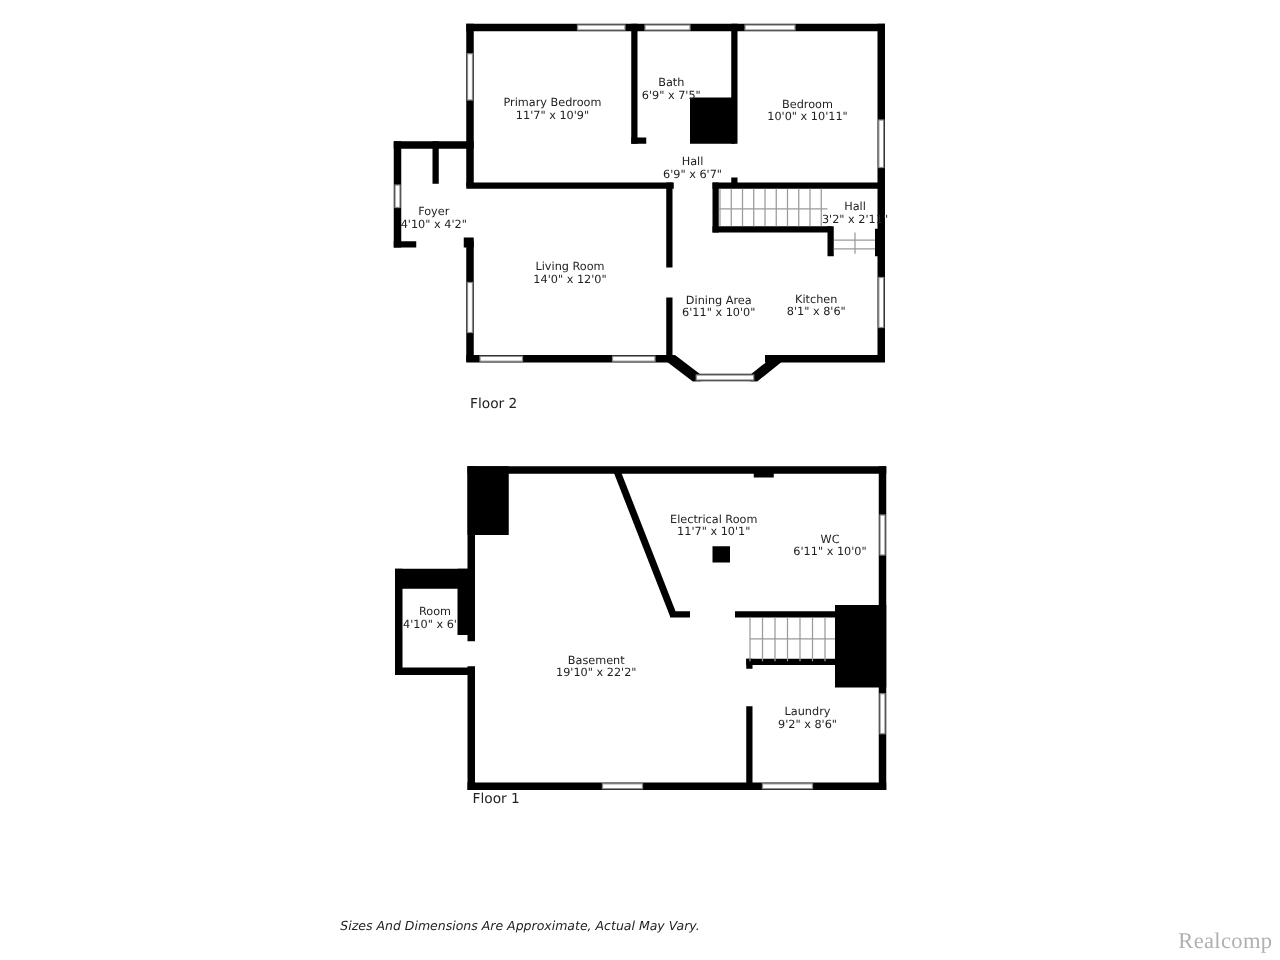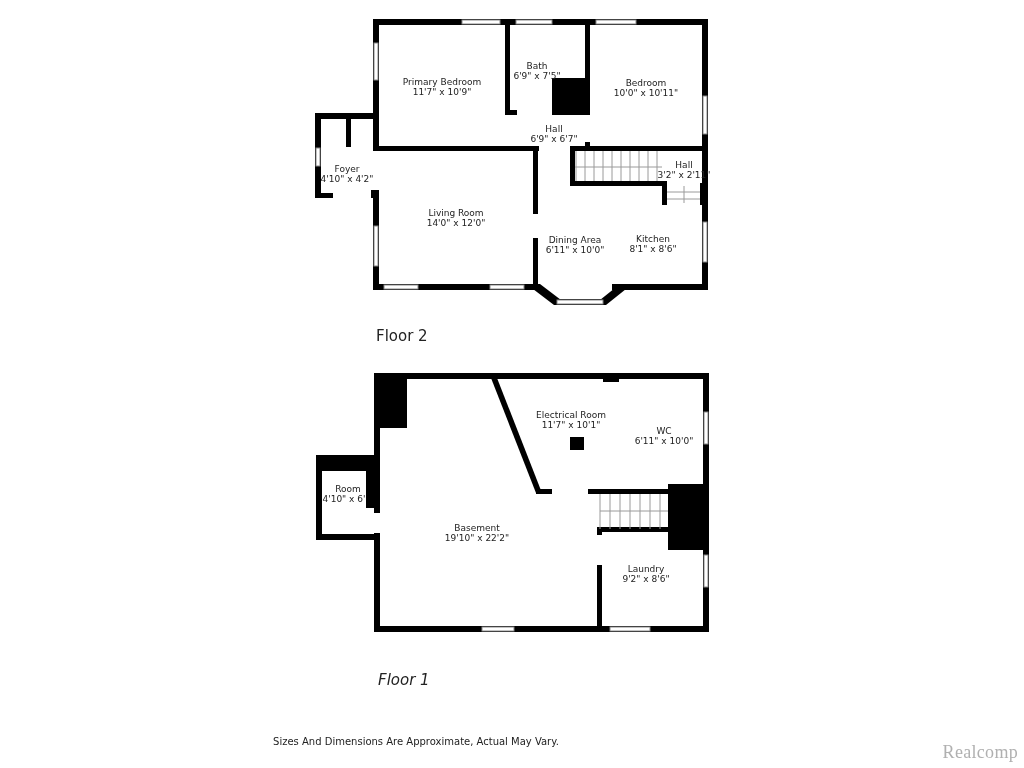--- a/index.html
+++ b/index.html
@@ -2,22 +2,22 @@
 <html><head>
   <meta charset="utf-8">
   <style>
     html, body { margin: 0; padding: 0; background: #ffffff; }
     body { width: 1024px; height: 768px; position: relative; overflow: hidden; font-family: "DejaVu Sans", sans-serif; }
     #plan { position: absolute; left: 0; top: 0; width: 1024px; height: 768px; }
     .wall { fill: #000000; }
     .win { fill: #ffffff; stroke: #888888; stroke-width: 1; }
     .stair-line { stroke: #9a9a9a; stroke-width: 1; fill: none; }
     .room-label { font-family: "DejaVu Sans", sans-serif; font-size: 9px; fill: #222222; text-anchor: middle; }
-    .floor-label { position: absolute; font-size: 15px; color: #222222; margin-top: 11px; }
-    .disclaimer { position: absolute; left: 0; width: 832px; top: 736px; text-align: center; font-size: 10px; color: #222222; }
+    .floor-label { position: absolute; font-size: 11px; color: #222222; }
+    .disclaimer { position: absolute; left: 0; width: 832px; top: 736px; text-align: center; font-size: 10px; color: #222222; font-style: italic; }
     .brand { position: absolute; right: 6px; top: 742px; font-family: Liberation Serif, serif; font-size: 18px; color: #b0b0b0; letter-spacing: 0.3px; }
   </style>
 </head>
 <body>
 
 <svg id="plan" viewBox="0 0 1024 768" xmlns="http://www.w3.org/2000/svg">
 
   <g>
 
     <rect class="wall" x="373" y="19" width="335" height="6"></rect>
@@ -153,15 +153,15 @@
     <text class="room-label" x="348" y="492">Room</text>
     <text class="room-label" x="344" y="502">4'10" x 6'</text>
     <text class="room-label" x="477" y="531">Basement</text>
     <text class="room-label" x="477" y="541">19'10" x 22'2"</text>
     <text class="room-label" x="646" y="572">Laundry</text>
     <text class="room-label" x="646" y="582">9'2" x 8'6"</text>
   </g>
 </svg>
 
 <div class="floor-label" style="left:376px; top:316px;">Floor 2</div>
-<div class="floor-label" style="left:378px; top:660px;font-style:italic;">Floor 1</div>
+<div class="floor-label" style="left:378px; top:632px;">Floor 1</div>
 <div class="disclaimer">Sizes And Dimensions Are Approximate, Actual May Vary.</div>
 <div class="brand">Realcomp</div>
 
 </body></html>

